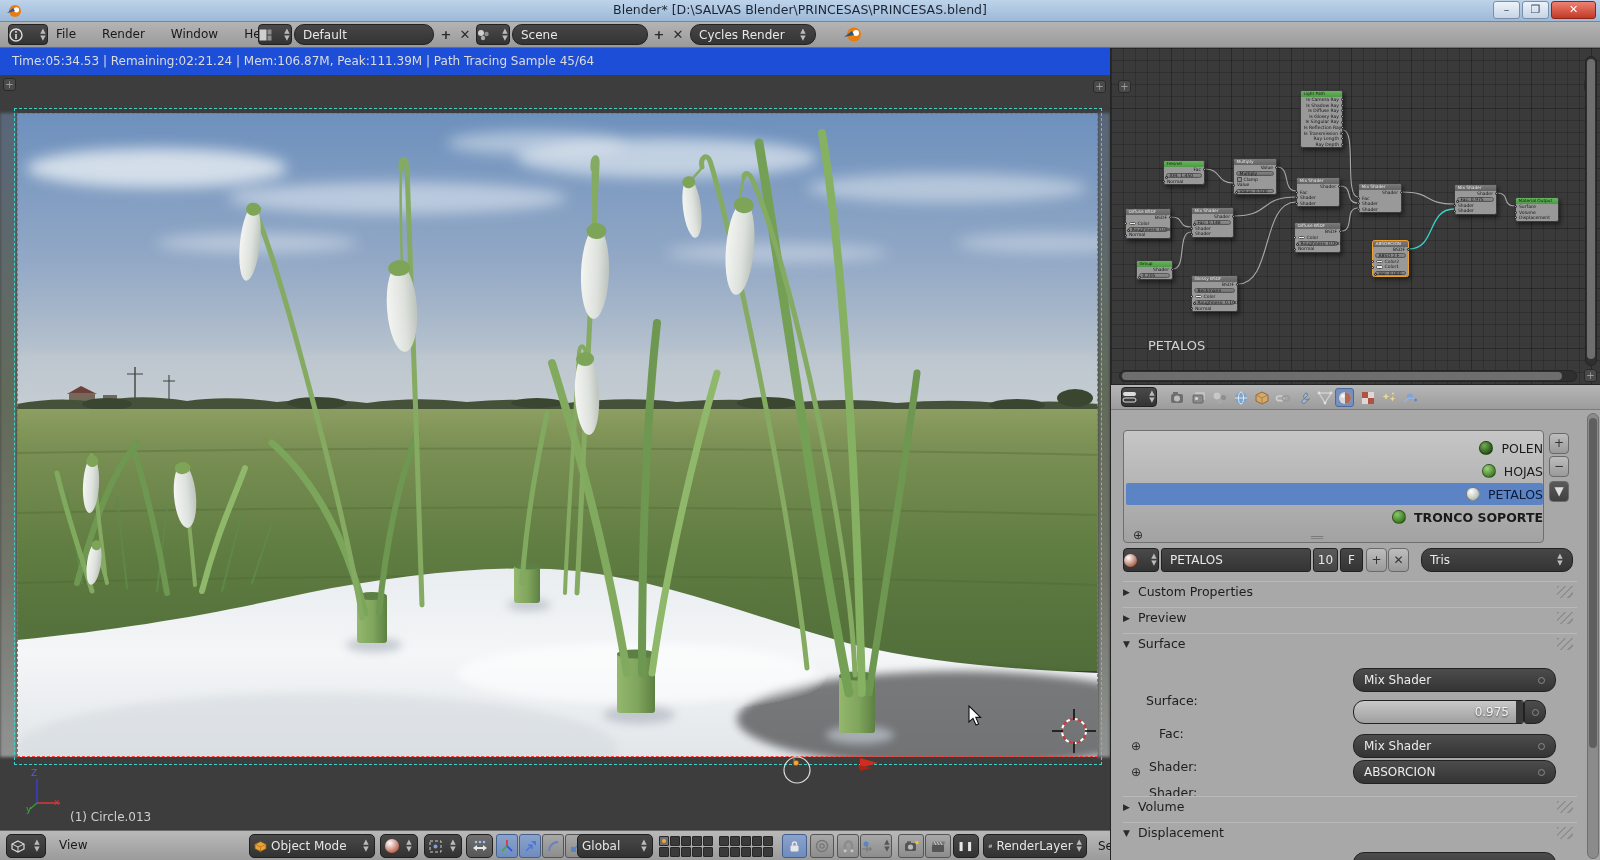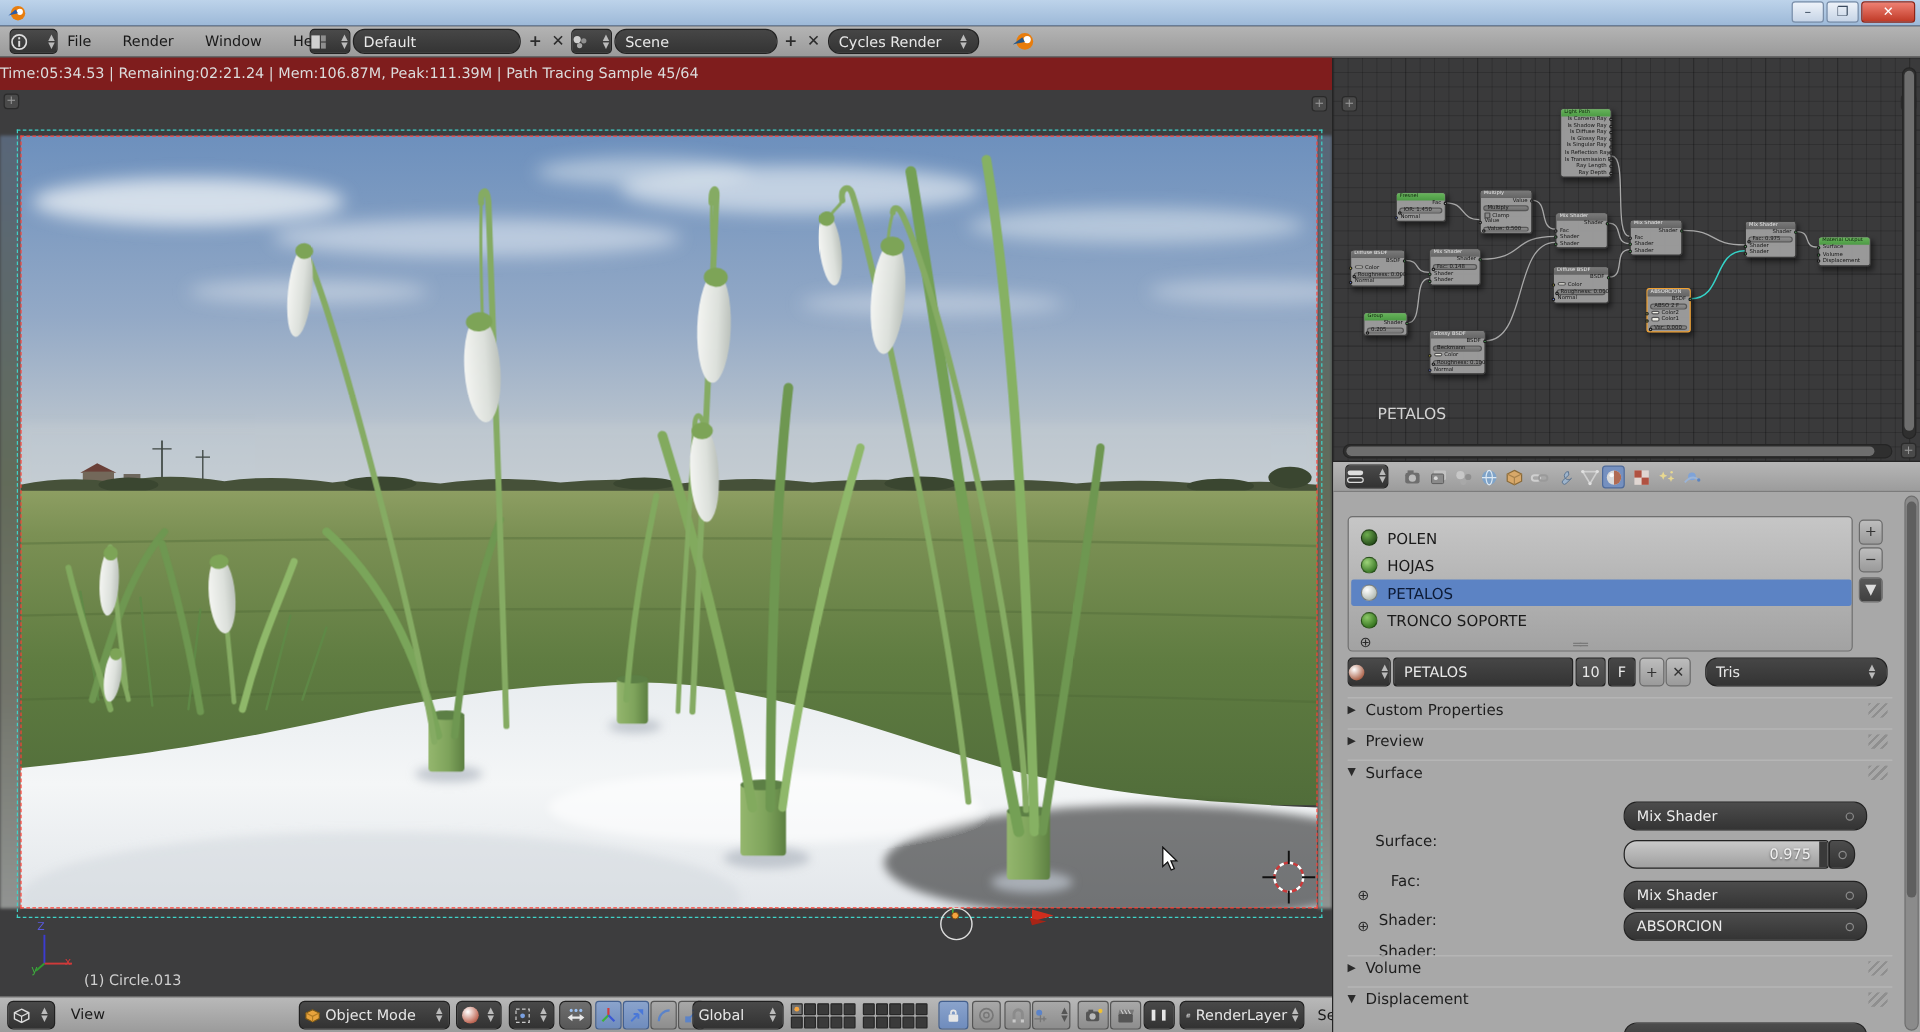--- a/index.html
+++ b/index.html
@@ -15,21 +15,21 @@
   
   .infobar{position:absolute;left:0;top:22px;width:1600px;height:26px;background:linear-gradient(#b4b4b4,#9a9a9a);border-bottom:1px solid #6d6d6d;}
   .menu-item{font-size:12px;color:#191919;padding:0 4px;}
   .menurow{position:absolute;top:5px;display:flex;gap:18px;}
   .dkbtn{position:absolute;top:2px;height:21px;background:linear-gradient(#4a4a4a,#333);border:1px solid #222;border-radius:4px;display:flex;align-items:center;justify-content:center;color:#ddd;}
   .dkpill{position:absolute;top:2px;height:21px;background:linear-gradient(#464646,#343434);border:1px solid #222;border-radius:10px;color:#e8e8e8;font-size:12px;display:flex;align-items:center;padding:0 8px;}
   .updn{display:inline-block;width:8px;margin-left:auto;color:#bbb;font-size:7px;line-height:7px;text-align:center;}
   .glyphbtn{position:absolute;top:4px;width:18px;height:18px;color:#2c2c2c;font-weight:bold;font-size:13px;line-height:18px;text-align:center;}
   .stats{position:absolute;top:7px;font-size:11.5px;color:#e8e8e8;}
   
-  .statusbar{position:absolute;left:0;top:48px;width:1110px;height:27px;background:#7f1d1d;color:#dcdcdc;font-size:12px;line-height:27px;}
+  .statusbar{position:absolute;left:0;top:48px;width:1110px;height:27px;background:#1d4ed8;color:#dcdcdc;font-size:12px;line-height:27px;padding-left:12px;}
   
   .viewport{position:absolute;left:0;top:75px;width:1110px;height:755px;background:#3d3d3e;}
   .plus-tab{position:absolute;width:13px;height:13px;background:#4a4a4a;border:1px solid #2a2a2a;border-radius:3px;color:#9a9a9a;font-size:10px;line-height:11px;text-align:center;}
   .camframe{position:absolute;left:14px;top:33px;width:1088px;height:657px;border:1px dashed #3fd2c7;}
   .renderborder{position:absolute;left:17px;top:38px;width:1081px;height:644px;border:1px dashed #ff4034;}
   .scene{position:absolute;left:17px;top:38px;width:1081px;height:644px;}
   .dimstrip{position:absolute;top:38px;height:644px;background:linear-gradient(#5c6b80 0%,#67705d 45%,#787b70 72%,#9a9d9b 100%);filter:blur(1.5px);opacity:.9;}
   .vp-bottom-text{position:absolute;left:70px;top:735px;font-size:12px;color:#cfcfcf;}
   .overlay-svg{position:absolute;left:0;top:0;pointer-events:none;}
   
@@ -68,21 +68,21 @@
   .scroll-h .thumb{position:absolute;left:2px;top:1px;width:440px;height:8px;background:#6e6e6e;border-radius:5px;}
   .scroll-v{position:absolute;left:474px;top:8px;width:12px;height:310px;background:#2f2f2f;border-radius:6px;border:1px solid #252525;}
   .scroll-v .thumb{position:absolute;left:1px;top:2px;width:8px;height:300px;background:#6e6e6e;border-radius:5px;}
   
   .properties{position:absolute;left:1110px;top:385px;width:490px;height:475px;background:#a8a8a8;border-left:1px solid #242424;overflow:hidden;}
   .prop-header{position:absolute;left:0;top:0;width:490px;height:25px;background:linear-gradient(#b6b6b6,#9c9c9c);border-bottom:1px solid #7c7c7c;}
   .ptab{position:absolute;top:3px;width:19px;height:19px;border-radius:3px;display:flex;align-items:center;justify-content:center;}
   .ptab.active{background:#7590bf;border:1px solid #4e6globalA;}
   .ptab.active{background:#7590bf;border:1px solid #4e6a9a;}
   .matlist{position:absolute;left:12px;top:45px;width:421px;height:113px;background:linear-gradient(#c6c6c6,#a2a2a2);border:1px solid #6f6f6f;border-radius:4px;}
-  .matrow{position:absolute;left:2px;width:417px;height:22px;display:flex;align-items:center;gap:8px;padding-left:8px;font-size:12.5px;color:#1a1a1a;border-radius:2px;}
+  .matrow{position:absolute;left:2px;width:417px;height:22px;display:flex;align-items:center;gap:8px;padding-left:8px;font-size:12.5px;color:#1a1a1a;border-radius:2px;justify-content:flex-end;}
   .matrow.active{background:#5c83c4;color:#0d1b36;}
   .mdot{width:14px;height:14px;border-radius:50%;border:1px solid rgba(0,0,0,.35);}
   .sidebtn{position:absolute;left:438px;width:20px;height:21px;background:linear-gradient(#bdbdbd,#9a9a9a);border:1px solid #6a6a6a;border-radius:4px;color:#333;font-size:12px;line-height:19px;text-align:center;}
   .sidebtn.dark{background:linear-gradient(#5a5a5a,#404040);color:#ddd;}
   .dbrow .dkpill,.dbrow .dkbtn{top:163px;}
   .panelhdr{position:absolute;left:12px;width:454px;height:20px;font-size:12.5px;color:#1d1d1d;display:flex;align-items:center;gap:8px;border-top:1px solid #b9b9b9;}
   .panelhdr .tri{font-size:9px;color:#2a2a2a;}
   .grip{position:absolute;right:4px;width:16px;height:12px;background:repeating-linear-gradient(135deg,#8f8f8f 0 2px,transparent 2px 5px);}
   .flabel{position:absolute;font-size:12.5px;color:#1d1d1d;margin-top:20px;}
   .dddark{position:absolute;left:242px;width:203px;height:24px;background:linear-gradient(#4c4c4c,#343434);border:1px solid #222;border-radius:11px;color:#ececec;font-size:12px;display:flex;align-items:center;padding:0 10px;}
@@ -101,20 +101,21 @@
 <body>
 
 <div class="root">
 
   <div class="titlebar">
     <svg class="tb-logo" viewBox="0 0 16 16">
       <circle cx="9" cy="8" r="6" fill="#e87d0d"></circle>
         <circle cx="10.5" cy="6.8" r="2.6" fill="#fff"></circle>
       <path d="M1,10 L7,5 L9,8 Z" fill="#2a5caa"></path>
     </svg>
+    <div class="title">Blender* [D:\SALVAS Blender\PRINCESAS\PRINCESAS.blend]</div>
     <div class="winbtns">
       <div class="wb">–</div>
       <div class="wb">❐</div>
       <div class="wb close">✕</div>
     </div>
   </div>
 
   <div class="infobar">
     <div class="dkbtn" style="left:8px;width:40px;">
       <svg width="14" height="14" viewBox="0 0 14 14">
@@ -767,21 +768,21 @@
         <div class="matrow" style="top: 29px;">
           <span class="mdot" style="background: radial-gradient(circle at 35% 30%, rgb(158, 212, 122), rgb(60, 122, 40) 75%);"></span>
           <span>HOJAS</span>
         </div>
 
         <div class="matrow active" style="top: 52px;">
           <span class="mdot" style="background: radial-gradient(circle at 35% 30%, rgb(255, 255, 255), rgb(180, 188, 180) 75%);"></span>
           <span>PETALOS</span>
         </div>
 
-        <div class="matrow" style="top: 75px;">
+        <div class="matrow" style="top: 75px; font-weight: bold;">
           <span class="mdot" style="background: radial-gradient(circle at 35% 30%, rgb(140, 200, 104), rgb(54, 117, 31) 75%);"></span>
           <span>TRONCO SOPORTE</span>
         </div>
       </div>
     <span class="plus-circ" style="position:absolute;left:22px;top:143px;">⊕</span>
     <span style="position:absolute;left:200px;top:146px;color:#7a7a7a;font-size:11px;letter-spacing:-1px;">══</span>
     <div class="sidebtn" style="top:48px;">+</div>
     <div class="sidebtn" style="top:71px;">−</div>
     <div class="sidebtn dark" style="top:96px;">▼</div>
 

